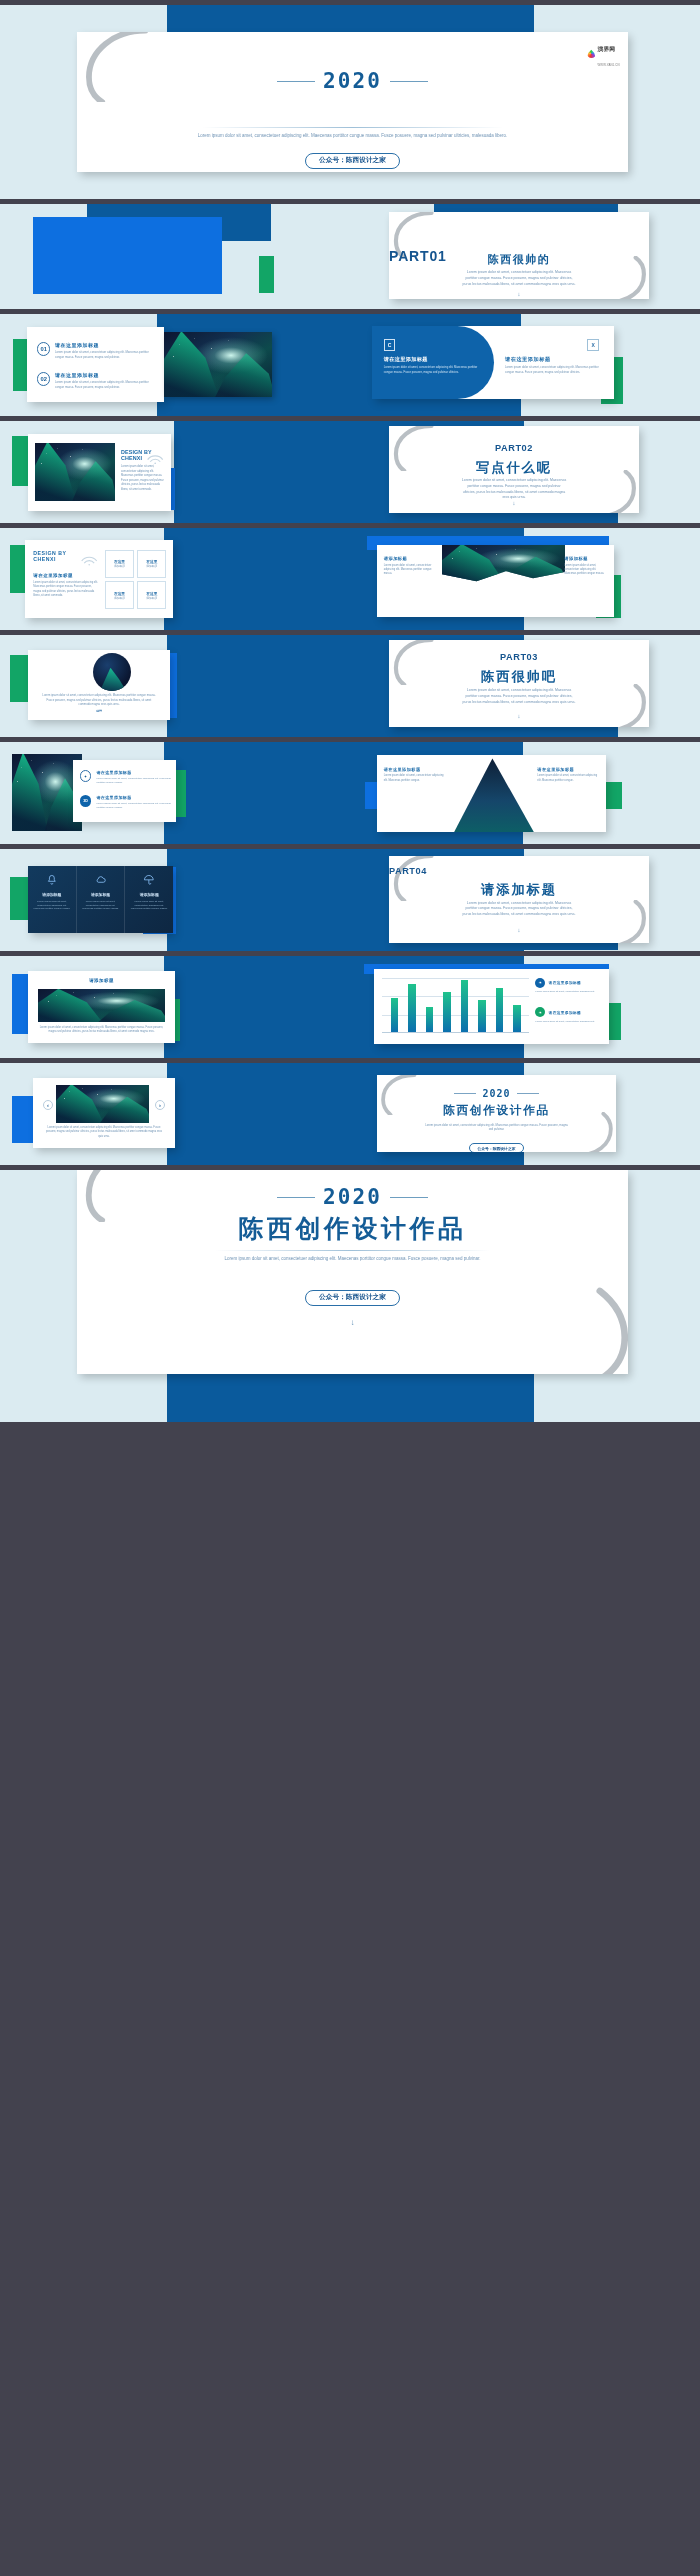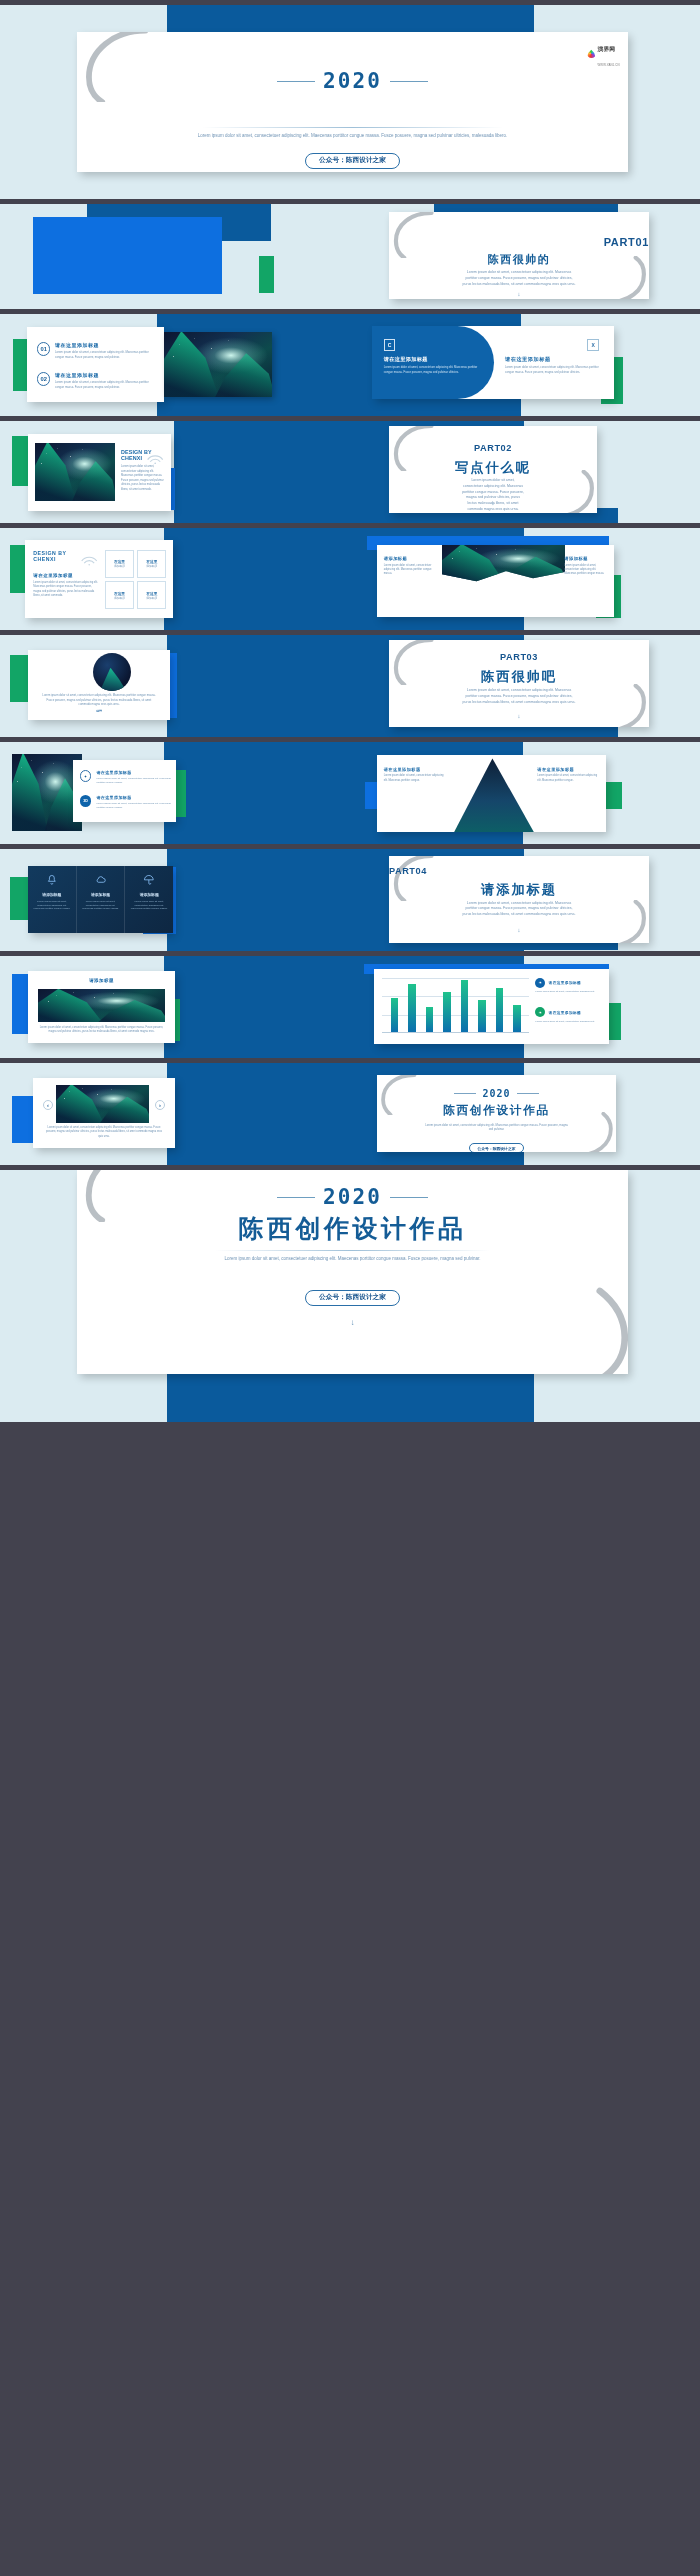--- a/index.html
+++ b/index.html
@@ -146,21 +146,21 @@
 
 
     <div class="rect" style="left:434px;top:0;width:184px;height:11.7px"></div>
     <div class="slide" style="left:389px;top:8.3px;width:260px;height:87px">
       <svg class="swoosh" style="left:-3.3px;top:-1.7px;width:48px;height:47px" viewBox="0 0 58 56">
         <path d="M55 2 C30 2 12 16 12 36 C12 46 16 52 22 56" fill="none" stroke="#b9bfc4" stroke-width="5" stroke-linecap="round"></path>
       </svg>
       <svg class="swoosh" style="right:-5px;bottom:-5px;width:50px;height:48px" viewBox="0 0 60 58">
         <path d="M4 56 C30 56 48 42 48 22 C48 12 44 6 38 2" fill="none" stroke="#b9bfc4" stroke-width="5" stroke-linecap="round"></path>
       </svg>
-      <div class="part-label" style="position:absolute;left:0;right:0;top:24px;text-align:right;font-size:11px">PART01</div>
+      <div class="part-label" style="position:absolute;left:0;right:0;top:36px;text-align:left;font-size:14px">PART01</div>
       <div class="cn-head" style="position:absolute;left:0;right:0;top:40px;text-align:center;font-size:11px">陈西很帅的</div>
       <div class="lorem" style="position:absolute;left:72px;right:72px;top:58px;font-size:3.5px">Lorem ipsum dolor sit amet, consectetuer adipiscing elit. Maecenas porttitor congue massa. Fusce posuere, magna sed pulvinar ultricies, purus lectus malesuada libero, sit amet commodo magna eros quis urna.</div>
       <div class="down-arrow" style="position:absolute;left:0;right:0;bottom:2.5px;font-size:5.8px">↓</div>
     </div>
   </section>
 
   <section class="band" style="height:102px">
     <div class="rect" style="left:157px;top:0;width:364px;height:102px"></div>
     <div class="rect green" style="left:13.3px;top:25px;width:23.4px;height:52px"></div>
     <div class="rect bright" style="left:147px;top:28px;width:27px;height:52px"></div>
@@ -212,21 +212,21 @@
         <div class="lorem left" style="font-size:2.7px;margin-top:4.2px">Lorem ipsum dolor sit amet, consectetuer adipiscing elit. Maecenas porttitor congue massa. Fusce posuere, magna sed pulvinar ultricies, purus lectus malesuada libero, sit amet commodo.</div>
       </div>
       <svg style="position:absolute;right:6.7px;top:13.3px;width:18.4px;height:16.7px" viewBox="0 0 22 20">
         <path d="M2 14 C6 8 16 8 20 14" fill="none" stroke="#c6d6e2" stroke-width="1.4"></path>
         <path d="M5 16.5 C8 12.5 14 12.5 17 16.5" fill="none" stroke="#c6d6e2" stroke-width="1.4"></path>
         <circle cx="11" cy="18.4" r="1" fill="#c6d6e2"></circle>
       </svg>
     </div>
 
     <div class="rect" style="left:434px;top:87px;width:184px;height:15px"></div>
-    <div class="slide" style="left:389px;top:5px;width:208px;height:87px">
+    <div class="slide" style="left:389px;top:5px;width:250px;height:87px">
       <svg class="swoosh" style="left:-3.3px;top:-1.7px;width:48px;height:47px" viewBox="0 0 58 56">
         <path d="M55 2 C30 2 12 16 12 36 C12 46 16 52 22 56" fill="none" stroke="#b9bfc4" stroke-width="5" stroke-linecap="round"></path>
       </svg>
       <svg class="swoosh" style="right:-5px;bottom:-5px;width:50px;height:48px" viewBox="0 0 60 58">
         <path d="M4 56 C30 56 48 42 48 22 C48 12 44 6 38 2" fill="none" stroke="#b9bfc4" stroke-width="5" stroke-linecap="round"></path>
       </svg>
       <div class="part-label" style="position:absolute;left:0;right:0;top:16.7px;text-align:center;font-size:9.2px">PART02</div>
       <div class="cn-head" style="position:absolute;left:0;right:0;top:33px;text-align:center;font-size:13.3px">写点什么呢</div>
       <div class="lorem" style="position:absolute;left:72px;right:72px;top:52px;font-size:3.5px">Lorem ipsum dolor sit amet, consectetuer adipiscing elit. Maecenas porttitor congue massa. Fusce posuere, magna sed pulvinar ultricies, purus lectus malesuada libero, sit amet commodo magna eros quis urna.</div>
       <div class="down-arrow" style="position:absolute;left:0;right:0;bottom:6.7px;font-size:5.8px">↓</div>

